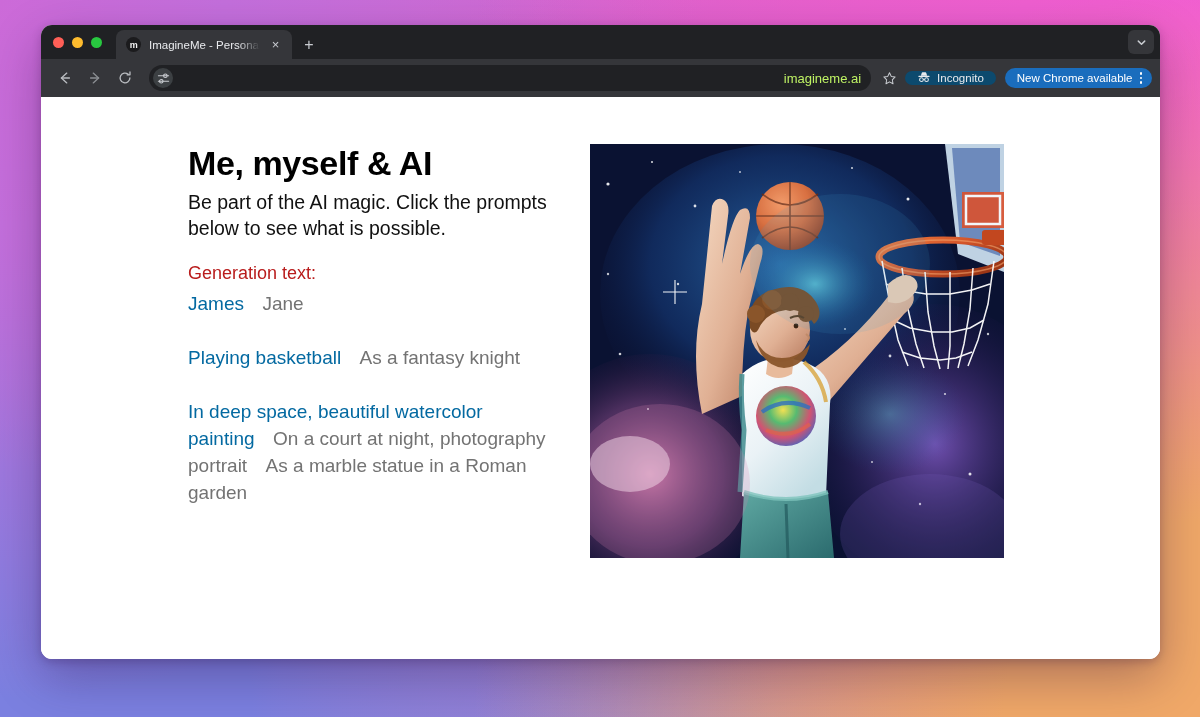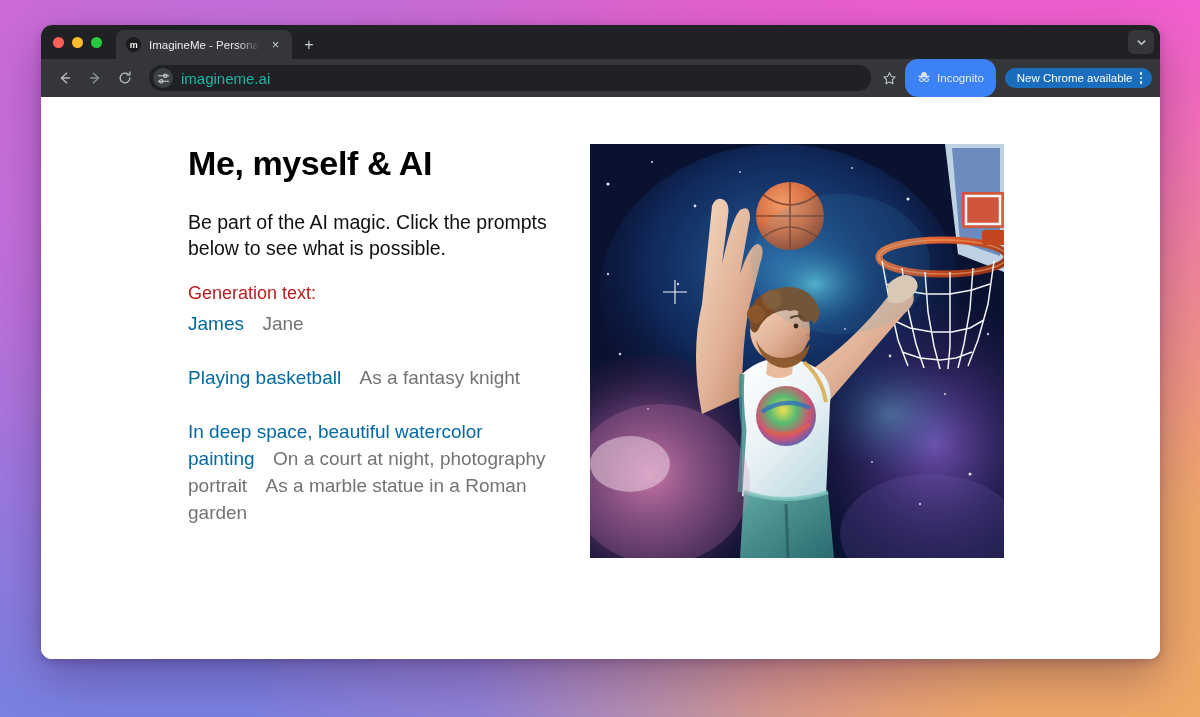--- a/index.html
+++ b/index.html
@@ -159,37 +159,38 @@
   }
   .site-icon {
     width: 20px; height: 20px;
     border-radius: 50%;
     background: #3c4043;
     display: flex; align-items: center; justify-content: center;
     color: #c9ccd1;
     flex: 0 0 20px;
   }
   .omnibox-url {
-    color: #14b8a6;
-    font-size: 15px;
+    color: #bef264;
+    font-size: 13px;
     flex: 1 1 auto;
     white-space: nowrap;
     overflow: hidden;
+    text-align: right;
   }
   .star-btn {
     width: 20px; height: 20px;
     display: flex; align-items: center; justify-content: center;
     color: #c9ccd1;
     flex: 0 0 20px;
   }
 
   .incognito-pill {
-    height: 38px;
+    height: 14px;
     border-radius: 13px;
-    background: #3b82f6;
+    background: #0c4a6e;
     display: flex;
     align-items: center;
     gap: 6px;
     padding: 0 12px;
     color: #e8eaed;
     font-size: 11.5px;
     margin-left: 4px;
     flex: 0 0 auto;
   }
   .update-pill {
@@ -229,21 +230,21 @@
     width: 372px;
     flex: 0 0 372px;
   }
 
   h1.headline {
     font-size: 34px;
     font-weight: bold;
     color: #000000;
     letter-spacing: -0.4px;
     line-height: 1.12;
-    margin-bottom: 28px;
+    margin-bottom: 8px;
   }
   p.subhead {
     font-size: 19.5px;
     color: #111111;
     line-height: 1.33;
     margin-bottom: 21px;
     max-width: 365px;
   }
   .field-label {
     font-size: 18px;

